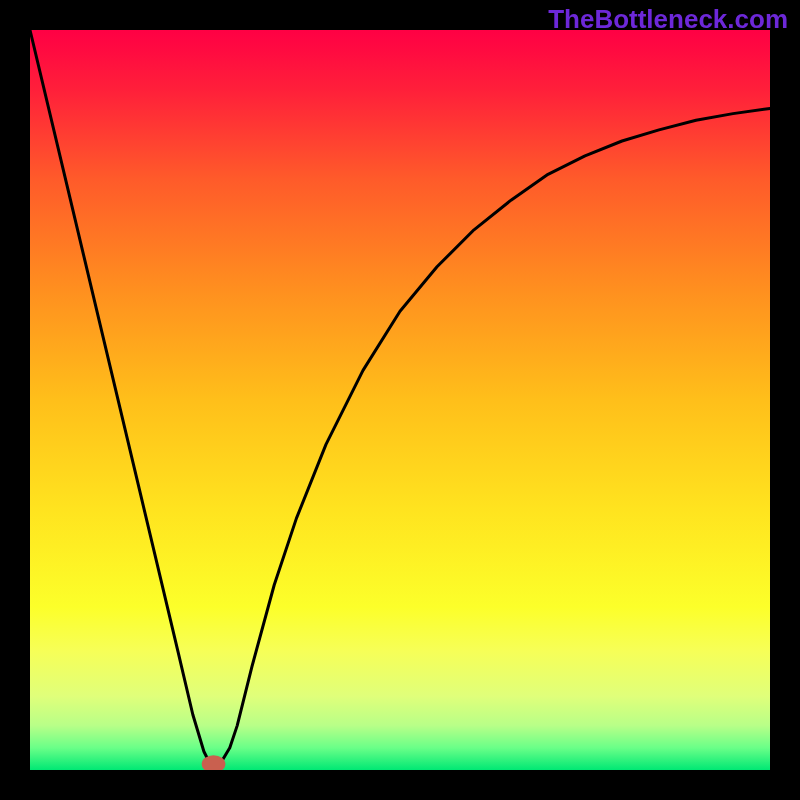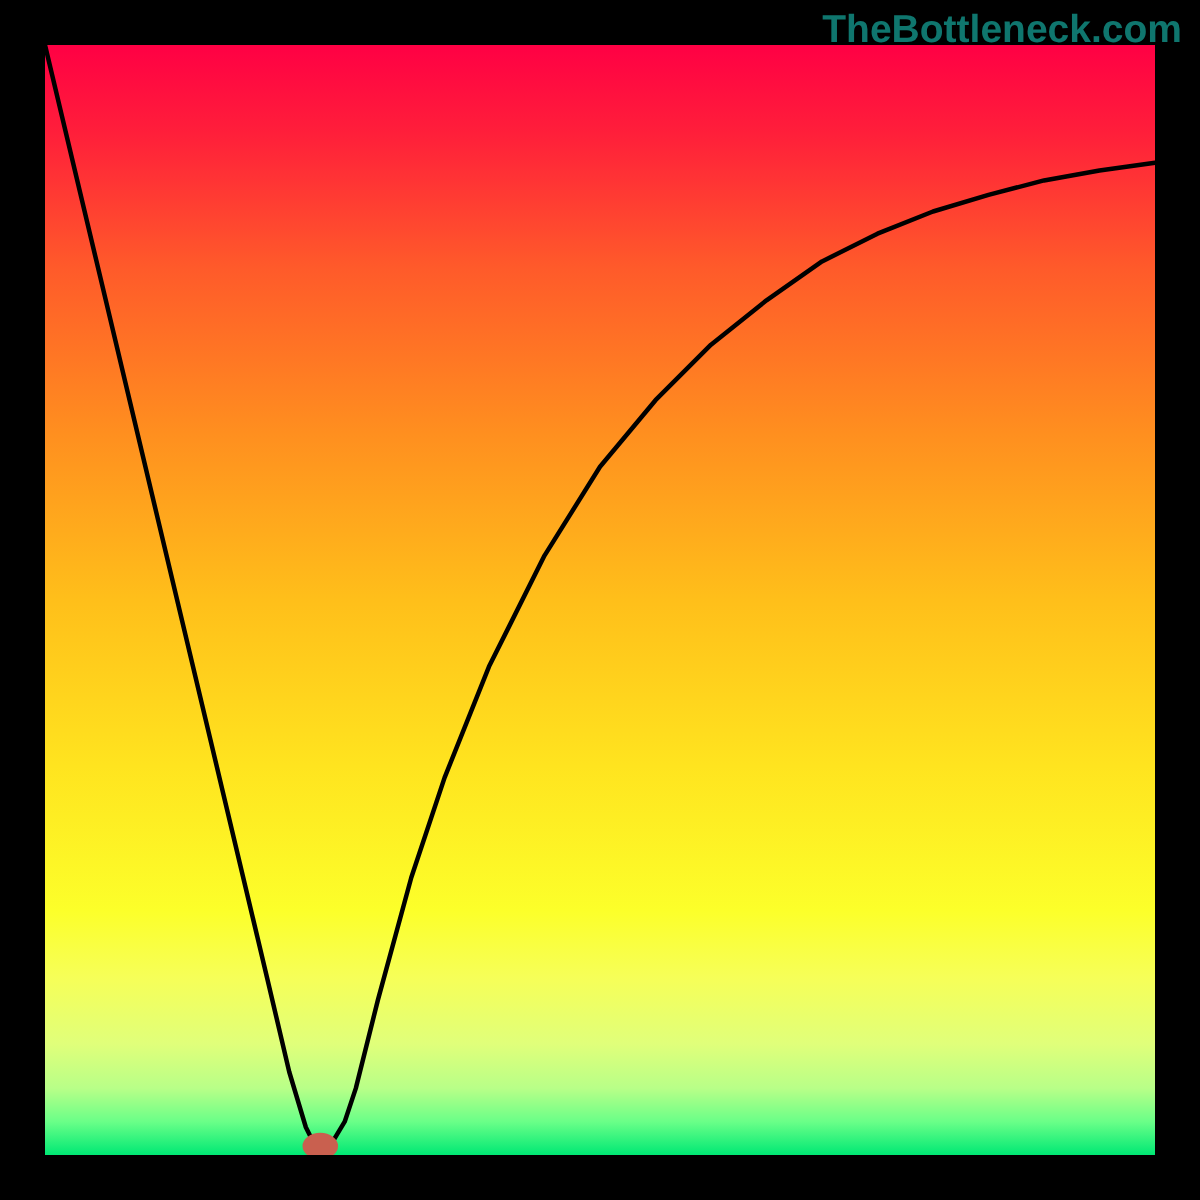--- a/index.html
+++ b/index.html
@@ -14,21 +14,21 @@
     width: 800px;
     height: 800px;
   }
   .watermark {
     position: absolute;
     top: 4px;
     right: 12px;
     font-family: Arial, Helvetica, sans-serif;
     font-size: 26px;
     font-weight: bold;
-    color: #0f766e;
+    color: #6d28d9;
     z-index: 10;
   }
   svg {
     display: block;
   }
 </style>
 </head>
 <body>
 
 <div class="chart-container">

